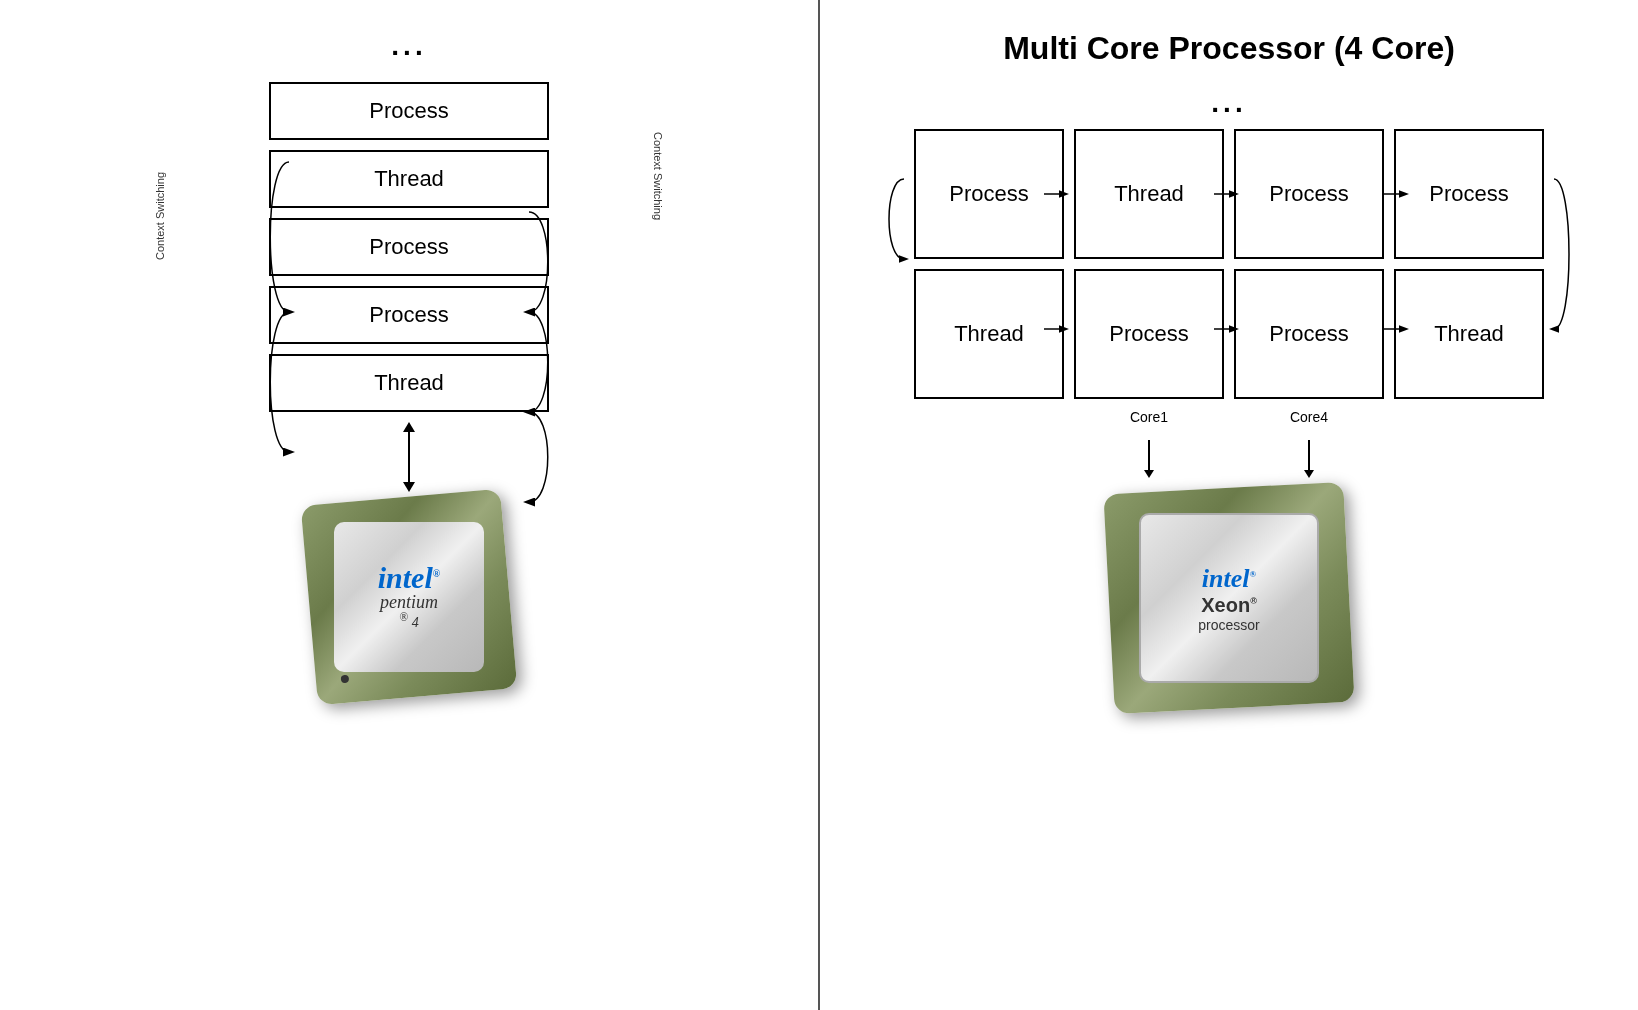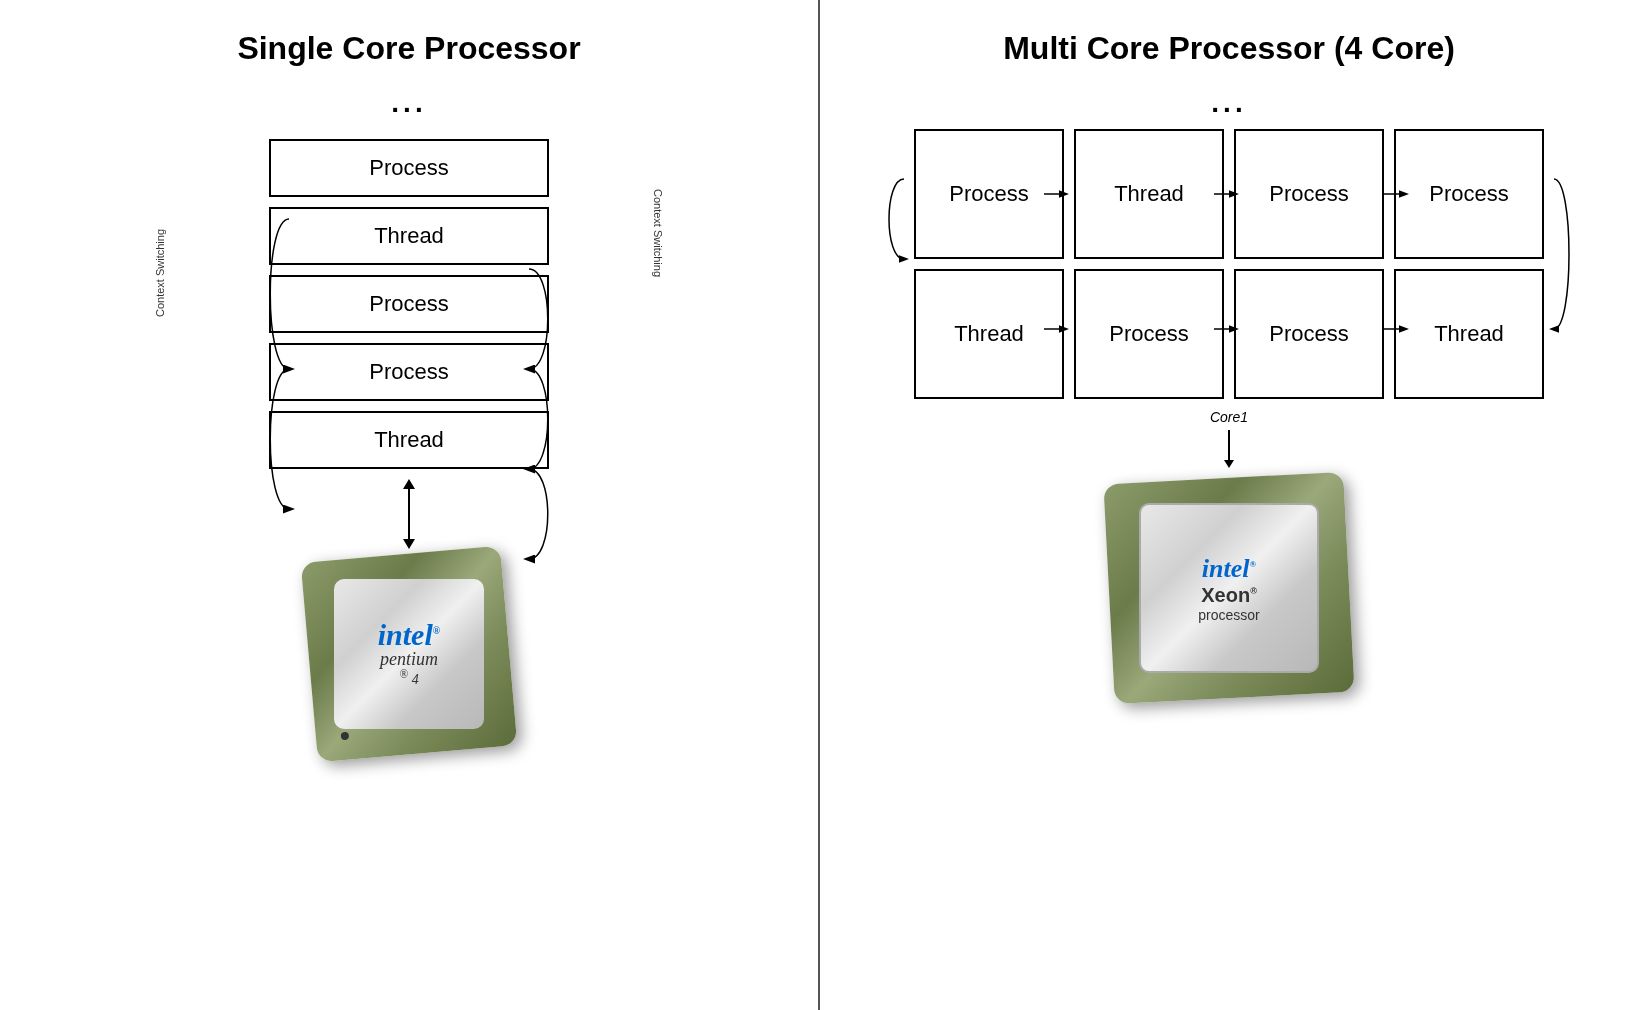--- a/index.html
+++ b/index.html
@@ -239,22 +239,21 @@
       margin-top: 5px;
     }
     .core-col {
       width: 150px;
       display: flex;
       flex-direction: column;
       align-items: center;
     }
     .core-label {
       font-size: 14px;
-      margin-bottom: 5px;
-      font-style: italic;
+      margin-bottom: 15px;
     }
     .core-arrow-down {
       display: flex;
       flex-direction: column;
       align-items: center;
     }
     .core-arrow-line {
       width: 2px;
       height: 30px;
       background: #000;
@@ -264,21 +263,20 @@
       height: 0;
       border-left: 5px solid transparent;
       border-right: 5px solid transparent;
       border-top: 8px solid #000;
     }
   </style>
 </head>
 <body>
 
 <div class="panel">
-  <div class="panel-title">Single Core Processor</div>
   <div class="ellipsis">...</div>
 
   <div class="single-diagram">
 
     <div class="context-left">Context Switching</div>
     <div class="context-right">Context Switching</div>
 
     <div class="proc-box">Process</div>
     <div class="proc-box">Thread</div>
     <div class="proc-box">Process</div>
@@ -369,20 +367,27 @@
     </div>
 
     <div class="cores-row">
       <div class="core-col">
         <div class="core-label">Core1</div>
         <div class="core-arrow-down">
           <div class="core-arrow-line"></div>
           <div class="core-arrowhead"></div>
         </div>
       </div>
+      <div class="core-col">
+        <div class="core-label">Core4</div>
+        <div class="core-arrow-down">
+          <div class="core-arrow-line"></div>
+          <div class="core-arrowhead"></div>
+        </div>
+      </div>
     </div>
   </div>
 
   <div style="margin-top:10px;">
     <div class="cpu-xeon">
       <div class="cpu-xeon-inner">
         <div class="xeon-intel">intel<span class="xeon-reg">®</span></div>
         <div class="xeon-text">Xeon<span class="xeon-reg">®</span></div>
         <div class="xeon-proc">processor</div>
       </div>

